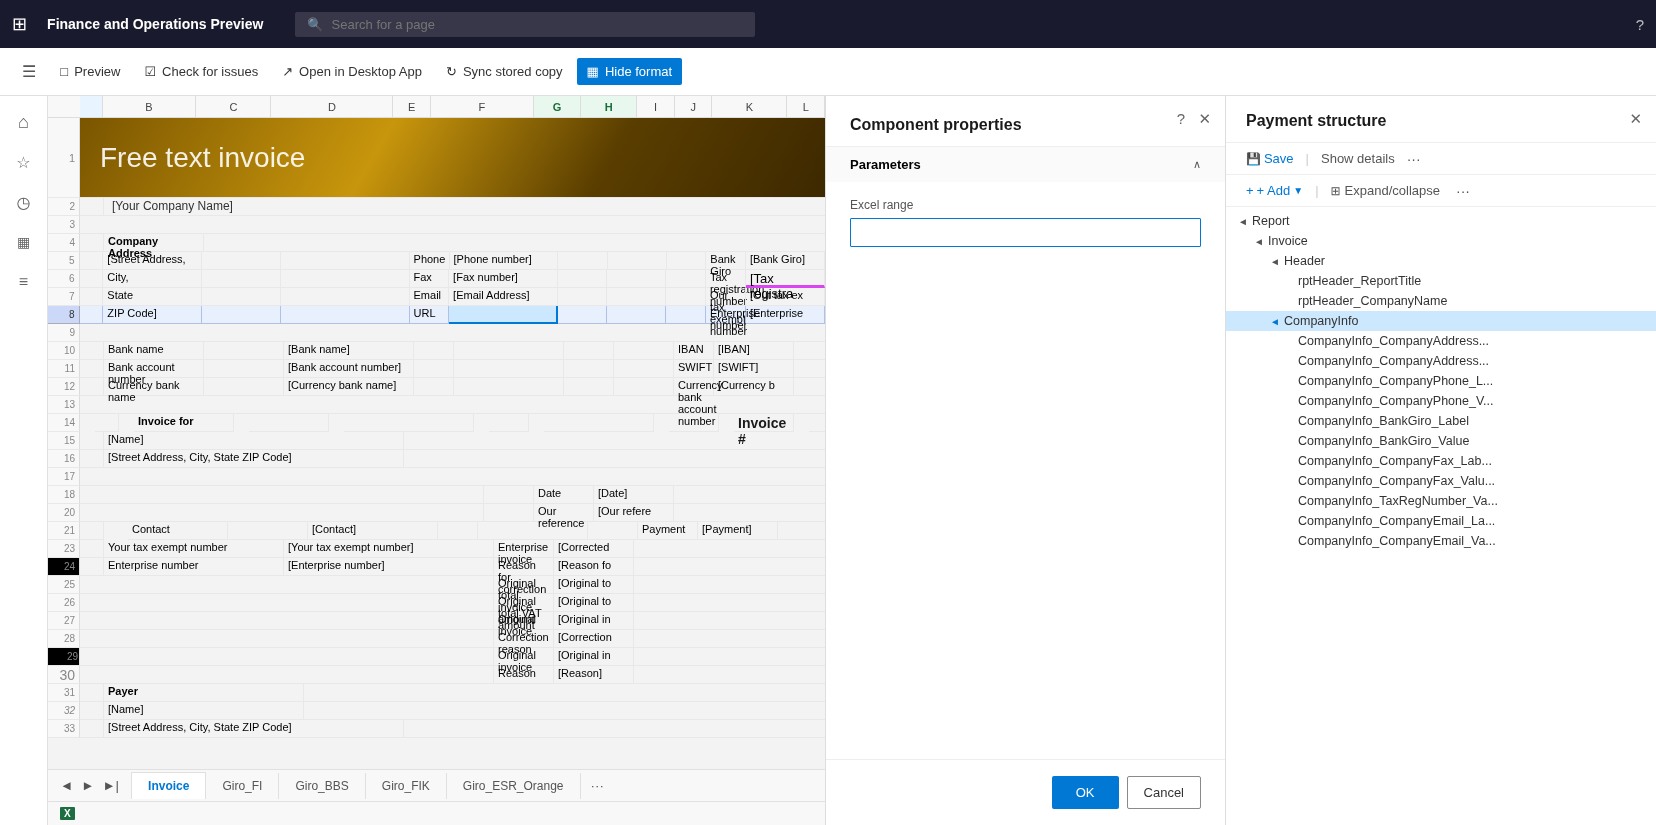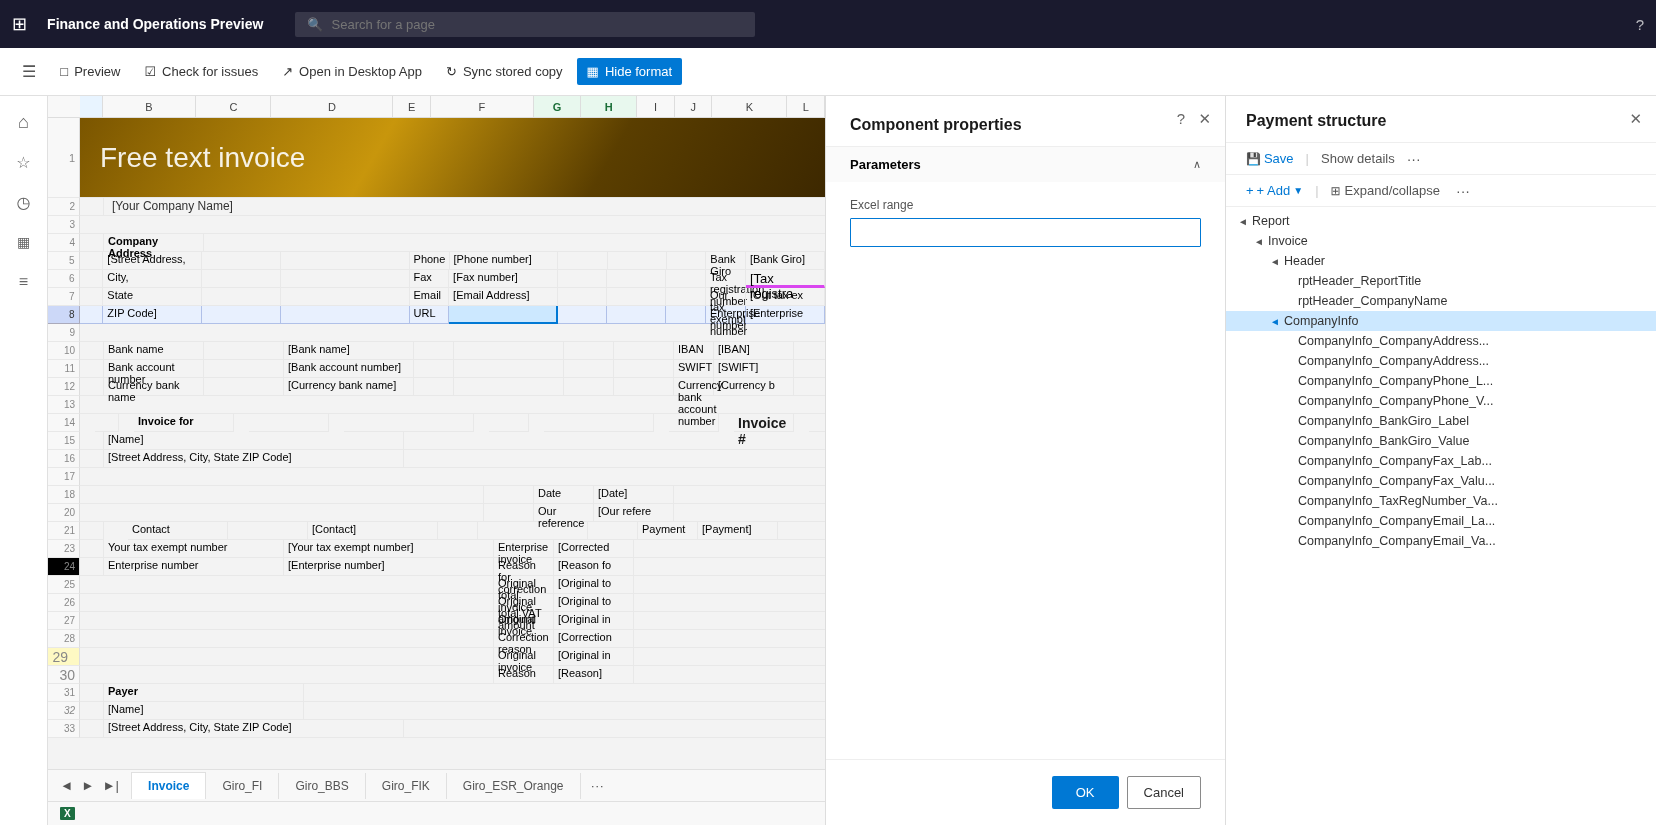--- a/index.html
+++ b/index.html
@@ -344,21 +344,21 @@
           <div style="flex:1; border-bottom:1px solid #e8e8e8;"></div>
         </div>
         <div style="display:flex; height:18px;">
           <div style="width:32px; background:#f8f8f8; border-right:1px solid #ddd; border-bottom:1px solid #e8e8e8; font-size:10px; color:#888; display:flex;align-items:center;justify-content:flex-end;padding-right:4px;">28</div>
           <div style="width:414px; border-right:1px solid #e8e8e8; border-bottom:1px solid #e8e8e8;"></div>
           <div style="width:60px; border-right:1px solid #e8e8e8; border-bottom:1px solid #e8e8e8; font-size:11px; padding:1px 4px;">Correction reason</div>
           <div style="width:80px; border-right:1px solid #e8e8e8; border-bottom:1px solid #e8e8e8; font-size:11px; padding:1px 4px;">[Correction</div>
           <div style="flex:1; border-bottom:1px solid #e8e8e8;"></div>
         </div>
         <div style="display:flex; height:18px;">
-          <div style="width:32px; background:#fef9c3; border-right:1px solid #ddd; border-bottom:1px solid #e8e8e8; font-size:14px; color:#888; display:flex;align-items:center;justify-content:flex-end;padding-right:11px;">29</div>
+          <div style="width:32px; background:#000000; border-right:1px solid #ddd; border-bottom:1px solid #e8e8e8; font-size:10px; color:#888; display:flex;align-items:center;justify-content:flex-end;padding-right:1px;">29</div>
           <div style="width:414px; border-right:1px solid #e8e8e8; border-bottom:1px solid #e8e8e8;"></div>
           <div style="width:60px; border-right:1px solid #e8e8e8; border-bottom:1px solid #e8e8e8; font-size:11px; padding:1px 4px;">Original invoice</div>
           <div style="width:80px; border-right:1px solid #e8e8e8; border-bottom:1px solid #e8e8e8; font-size:11px; padding:1px 4px;">[Original in</div>
           <div style="flex:1; border-bottom:1px solid #e8e8e8;"></div>
         </div>
         <div style="display:flex; height:18px;">
           <div style="width:32px; background:#f8f8f8; border-right:1px solid #ddd; border-bottom:1px solid #e8e8e8; font-size:14px; color:#888; display:flex;align-items:center;justify-content:flex-end;padding-right:4px;">30</div>
           <div style="width:414px; border-right:1px solid #e8e8e8; border-bottom:1px solid #e8e8e8;"></div>
           <div style="width:60px; border-right:1px solid #e8e8e8; border-bottom:1px solid #e8e8e8; font-size:11px; padding:1px 4px;">Reason</div>
           <div style="width:80px; border-right:1px solid #e8e8e8; border-bottom:1px solid #e8e8e8; font-size:11px; padding:1px 4px;">[Reason]</div>

